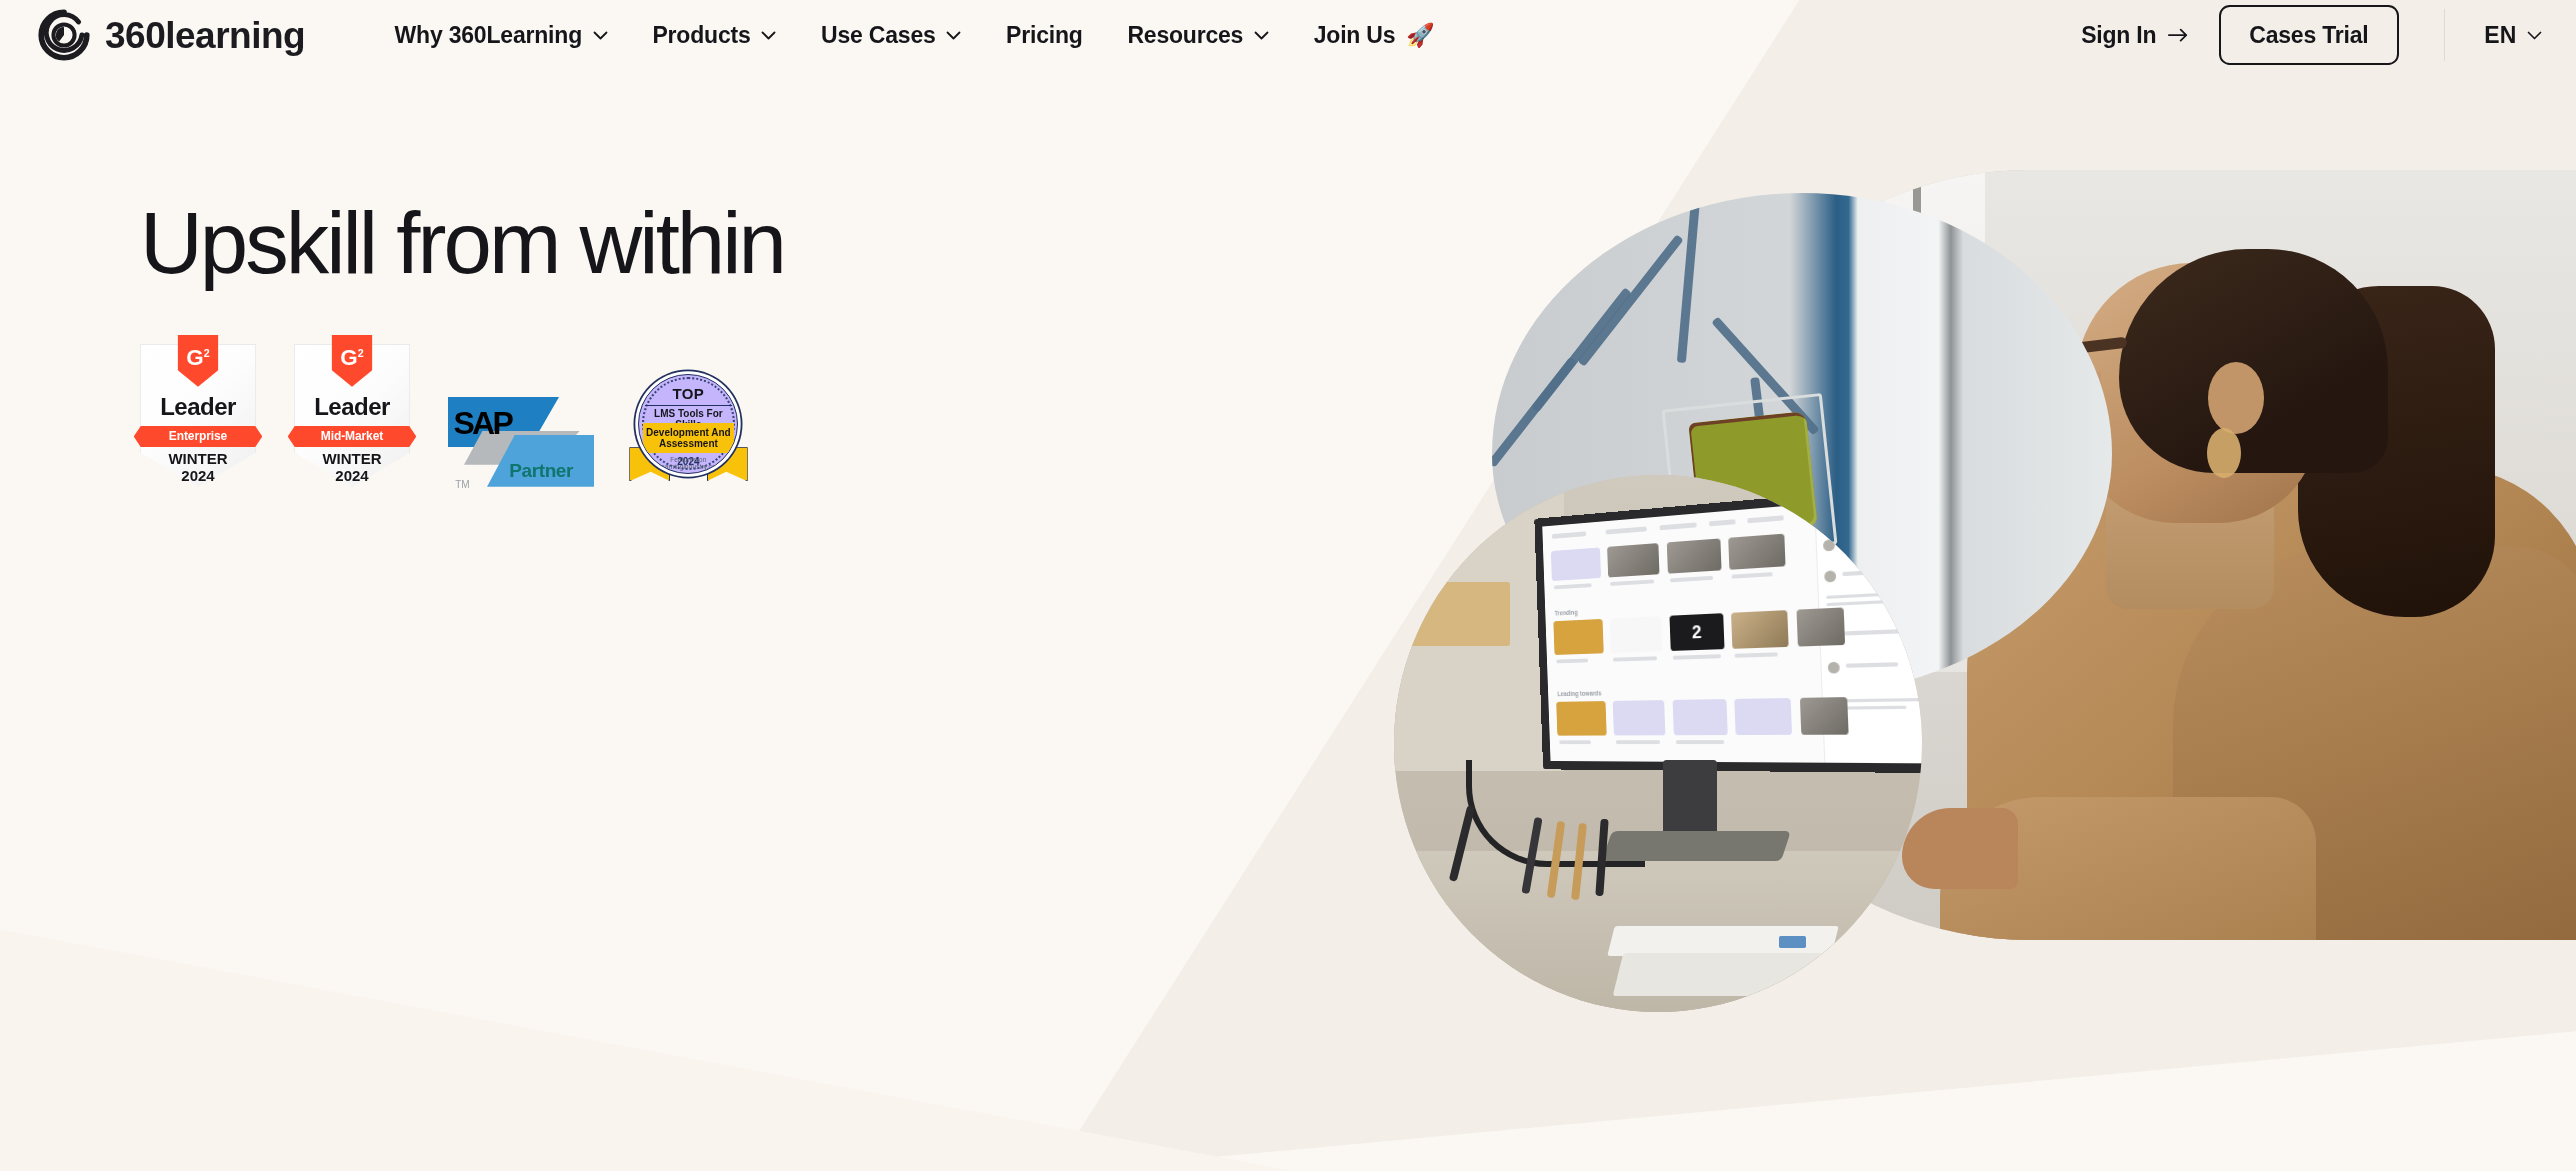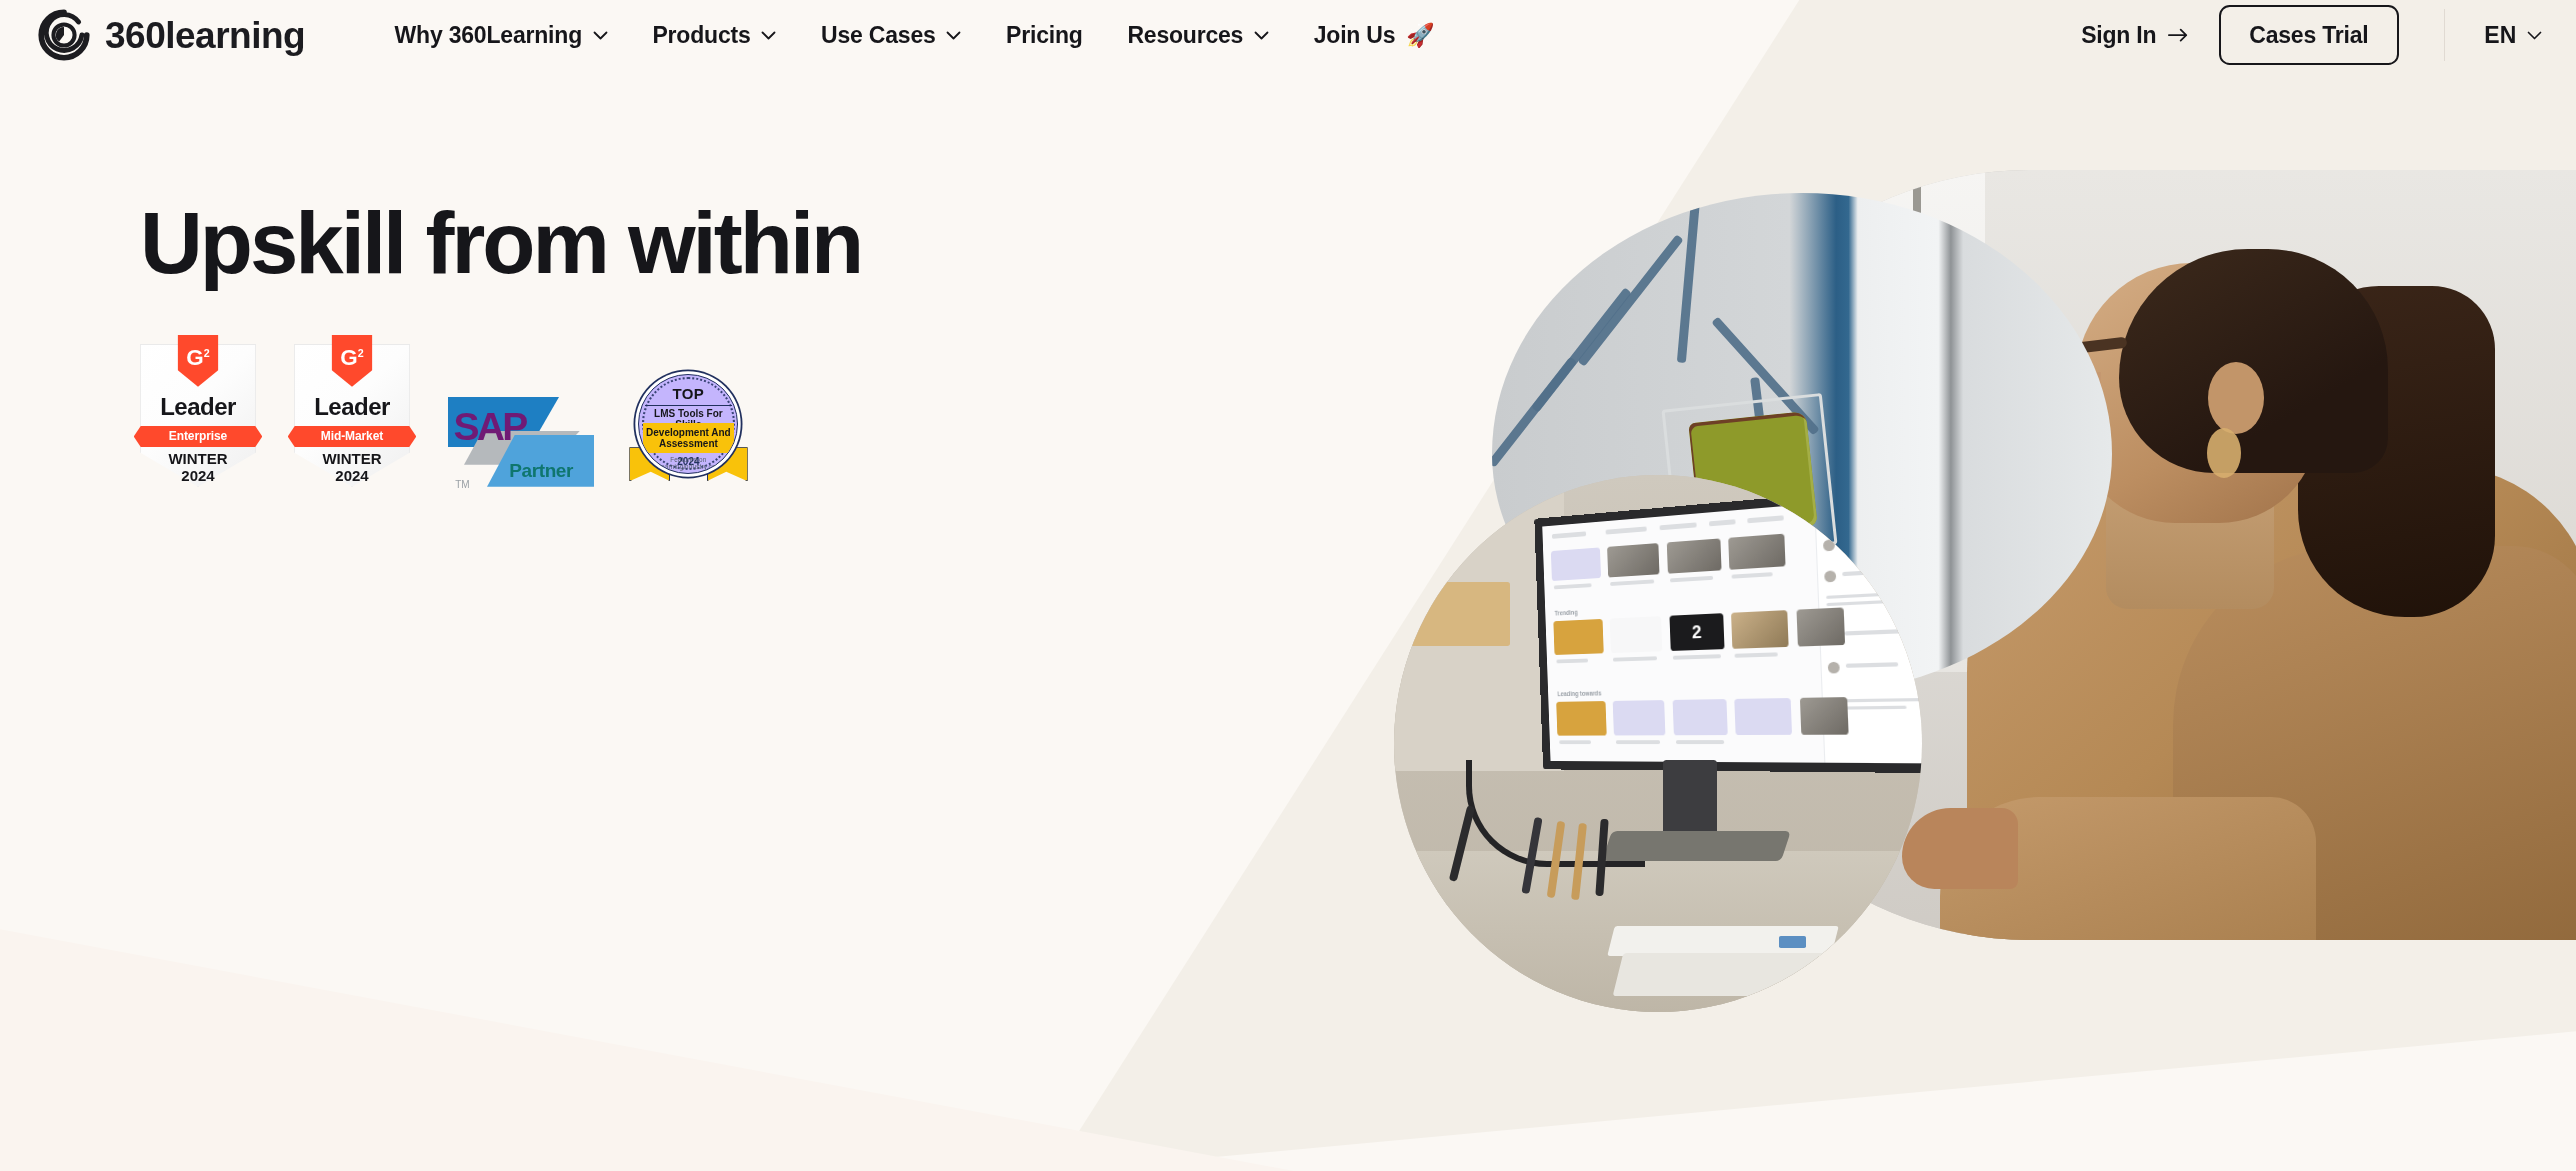--- a/index.html
+++ b/index.html
@@ -66,21 +66,21 @@
   .divider-v { width: 1.8px; height: 52px; background: #E0DAD2; margin: 0 30px 0 45px; }
   .lang {
     font-size: 23px; font-weight: bold; color: #16161A;
     display: flex; align-items: center; gap: 10.7px; cursor: pointer;
     padding: 7.2px 9px;
   }
 
   
   .hero-left { position: absolute; left: 140px; top: 199px; width: 1102px; z-index: 30; }
   .h1 {
-    font-size: 87px; font-weight: bold; color: #16161A;
+    font-size: 87px; font-weight: normal; color: #16161A;
     line-height: 1.02; letter-spacing: -3px;
     font-stretch: condensed;
   }
   .sub {
     margin-top: 32px;
     font-size: 59px; font-weight: normal; color: #1F1F23;
     line-height: 1.16; letter-spacing: -1.4px;
     max-width: 1057px;
   }
   .cta-row { margin-top: 52px; display: flex; gap: 29px; align-items: center; }
@@ -144,21 +144,21 @@
     background: #B5B9BC;
     clip-path: polygon(16% 0, 100% 0, 72% 100%, 0 100%);
   }
   .sap-blue-bot {
     position: absolute; left: 39px; top: 45px; width: 107px; height: 52px;
     background: #4FA3DB;
     clip-path: polygon(26% 0, 100% 0, 100% 100%, 0 100%);
   }
   .sap-word {
     position: absolute; left: 5.4px; top: 15px;
-    font-size: 39px; font-weight: bold; color: #701a75;
+    font-size: 32px; font-weight: bold; color: #000000;
     letter-spacing: -2.7px; font-stretch: condensed;
   }
   .sap-partner {
     position: absolute; right: 22px; bottom: 4.5px;
     font-size: 19px; font-weight: bold; color: #0f766e; letter-spacing: -0.4px;
   }
   .sap-tm { position: absolute; left: 7.2px; bottom: -3.6px; font-size: 10px; color: #9AA0A5; }
 
   
   .lms { position: relative; width: 111px; height: 113px; }

